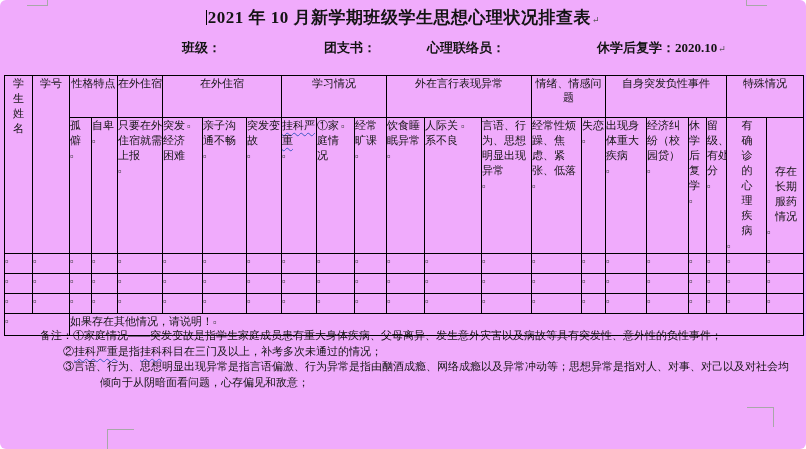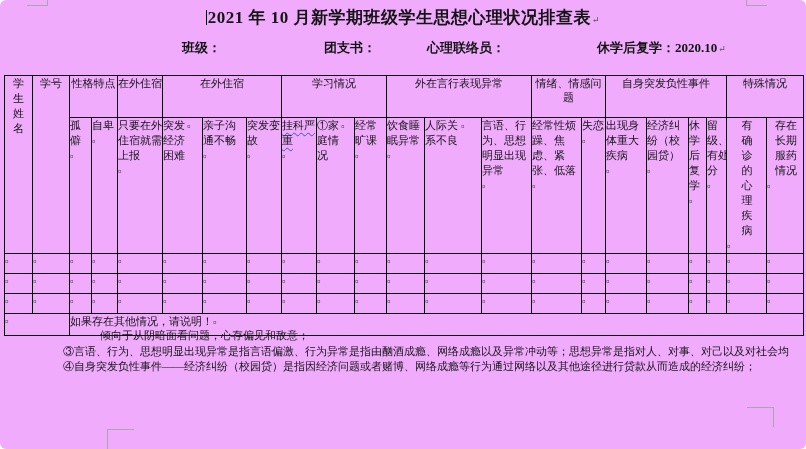--- a/index.html
+++ b/index.html
@@ -110,21 +110,21 @@
           <th class="sub"><span class="inner">饮食睡眠异常</span><span class="cellmark">¤</span></th>
           <th class="sub"><span class="inner" style="width: 36px;">人际关系不良</span><span class="cellmark">¤</span></th>
           <th class="sub"><span class="inner">言语、行为、思想明显出现异常</span><span class="cellmark">¤</span></th>
           <th class="sub"><span class="inner">经常性烦躁、焦虑、紧张、低落</span><span class="cellmark">¤</span></th>
           <th class="sub"><span class="inner">失恋</span><span class="cellmark">¤</span></th>
           <th class="sub"><span class="inner">出现身体重大疾病</span><span class="cellmark">¤</span></th>
           <th class="sub"><span class="inner">经济纠纷（校园贷）</span><span class="cellmark">¤</span></th>
           <th class="sub"><span class="inner">休学后复学</span><span class="cellmark">¤</span></th>
           <th class="sub"><span class="inner">留级、有处分</span><span class="cellmark">¤</span></th>
           <th class="sub"><span class="inner c" style="width: 12px;">有确诊的心理疾病</span><span class="cellmark">¤</span></th>
-          <th class="sub"><span class="inner c" style="width: 24px;">存在长期服药情况</span><span class="cellmark">¤</span></th>
+          <th class="sub"><span class="inner c" style="width: 24px; margin-top: 46px;">存在长期服药情况</span><span class="cellmark">¤</span></th>
         </tr>
       </thead>
     <tbody>
         <tr>
           <td class="datacell"><span class="cellmark">¤</span></td>
           <td class="datacell"><span class="cellmark">¤</span></td>
           <td class="datacell"><span class="cellmark">¤</span></td>
           <td class="datacell"><span class="cellmark">¤</span></td>
           <td class="datacell"><span class="cellmark">¤</span></td>
           <td class="datacell"><span class="cellmark">¤</span></td>
@@ -194,17 +194,18 @@
           <td class="datacell"><span class="cellmark">¤</span></td>
         </tr>
         <tr>
           <td class="otherleft" colspan="2"><span class="cellmark">¤</span></td>
           <td class="othercell" colspan="20"><span>如果存在其他情况，请说明！</span><span class="cellmark">¤</span></td>
         </tr>
       </tbody>
   </table>
 
   <div class="notes">
+      <div class="note-line"><span>备注：①家庭情况——突发变故是指学生家庭成员患有重大身体疾病、父母离异、发生意外灾害以及病故等具有突发性、意外性的负性事件；</span></div>
+      <div class="note-line ind1"><span>②</span><span class="wavy">挂科严重</span><span>是指</span><span class="wavy">挂科</span><span>科目在三门及以上，补考多次未通过的情况；</span></div>
+      <div class="note-line ind1"><span>③言语、行为、思想明显出现异常是指言语偏激、行为异常是指由酗酒成瘾、网络成瘾以及异常冲动等；思想异常是指对人、对事、对己以及对社会均</span></div>
       <div class="note-line ind2"><span>倾向于从阴暗面看问题，心存偏见和敌意；</span></div>
-      <div class="note-line ind1"><span>③言语、行为、思想明显出现异常是指言语偏激、行为异常是指由酗酒成瘾、网络成瘾以及异常冲动等；思想异常是指对人、对事、对己以及对社会均</span></div>
-      <div class="note-line ind1"><span>④自身突发负性事件——经济纠纷（校园贷）是指因经济问题或者赌博、网络成瘾等行为通过网络以及其他途径进行贷款从而造成的经济纠纷；</span></div>
     </div>
 </div>
 
 </body></html>

